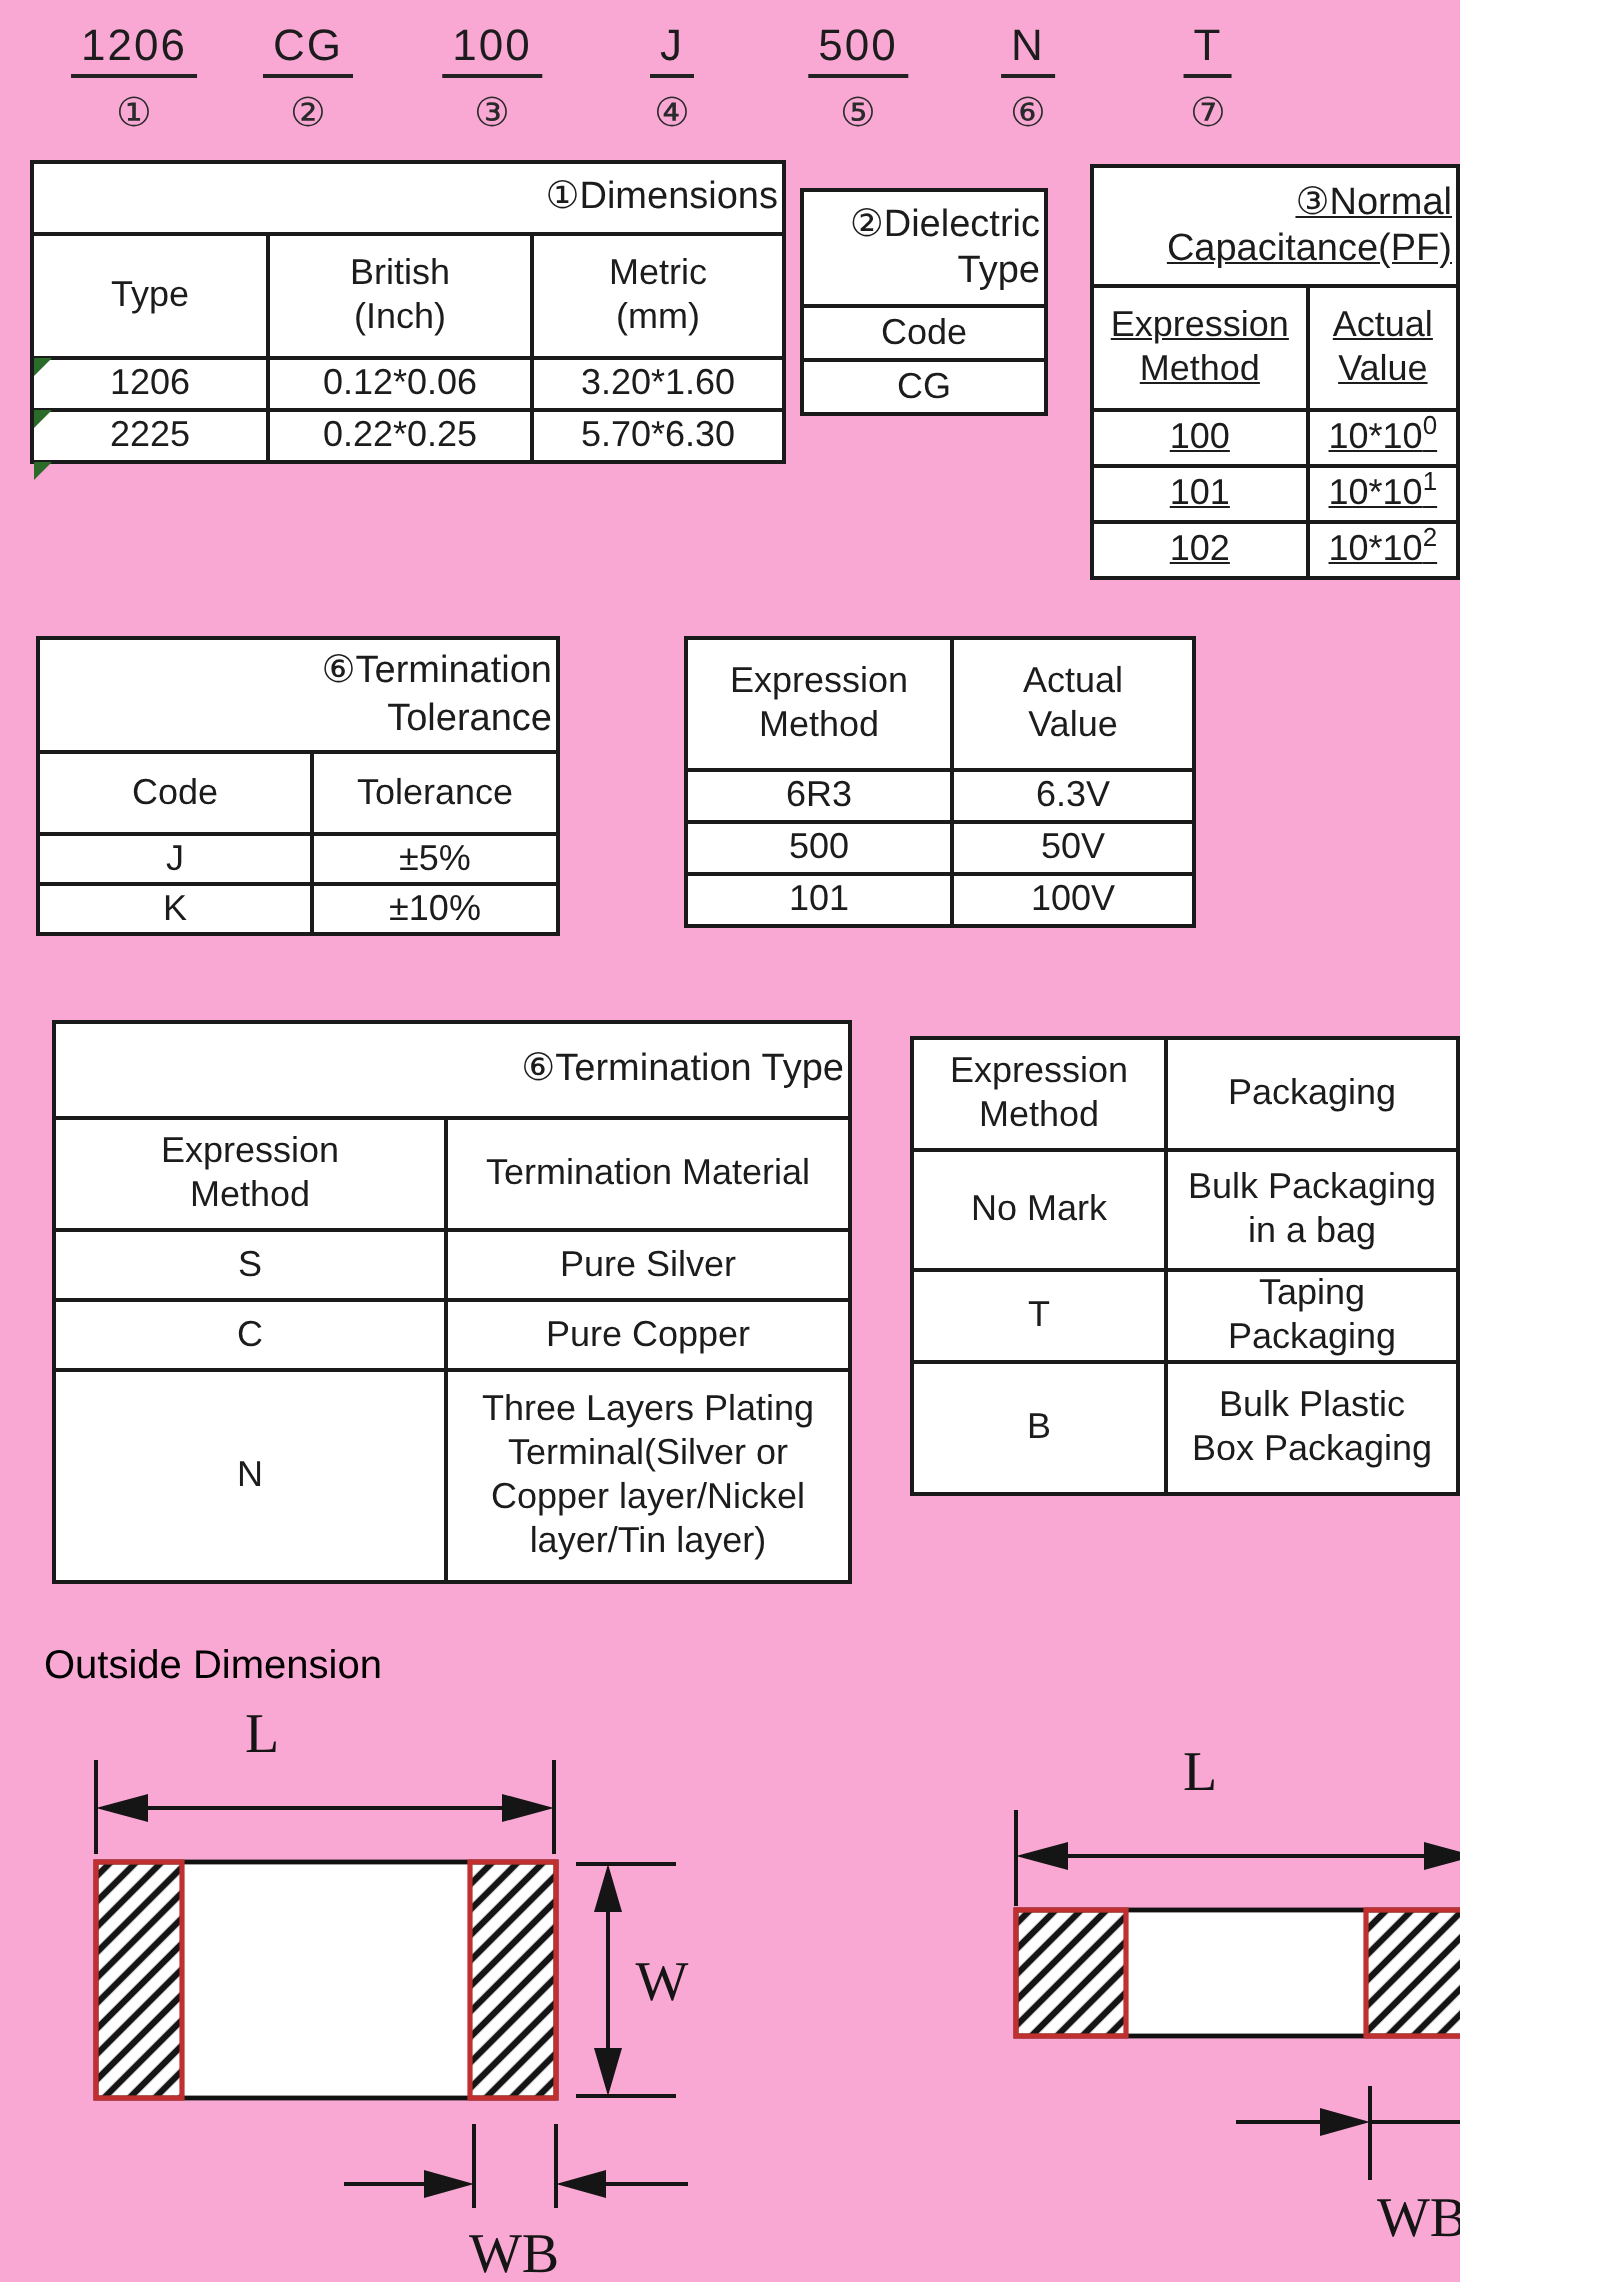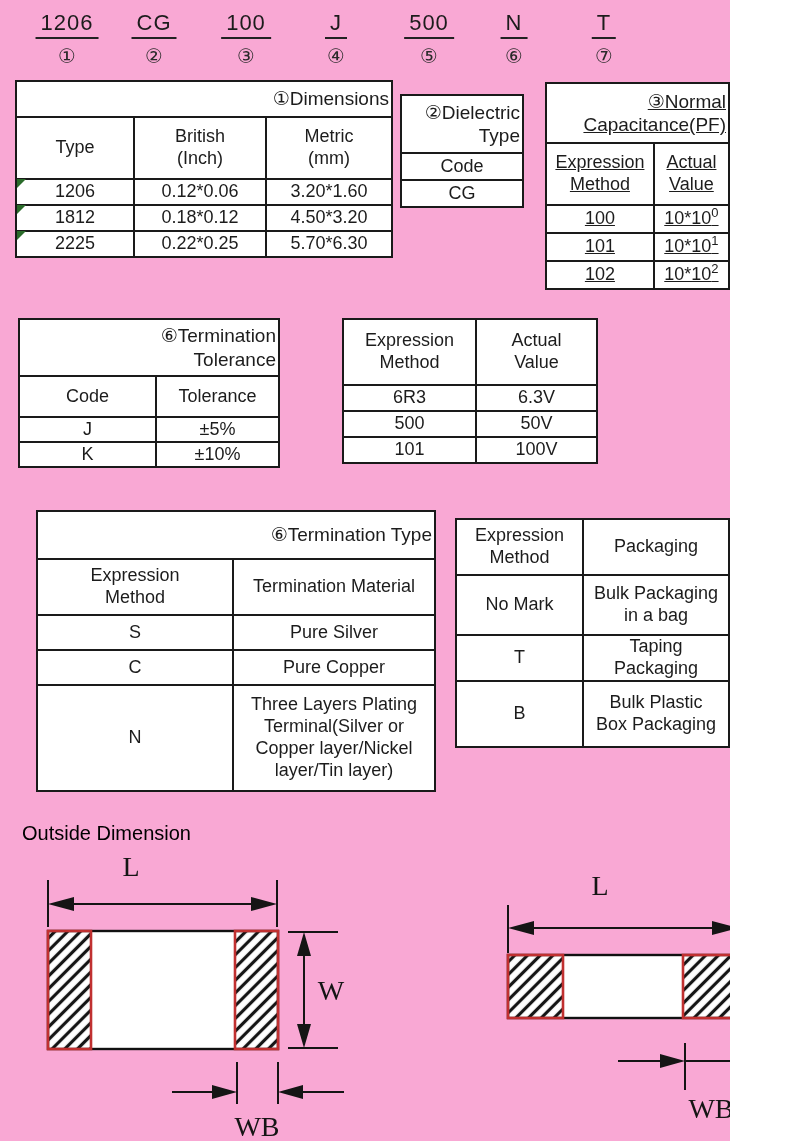--- a/index.html
+++ b/index.html
@@ -78,25 +78,20 @@
 (Inch)</td>
       <td>Metric
 (mm)</td>
     </tr>
     <tr style="height:26px">
       <td>1206</td>
       <td>0.12*0.06</td>
       <td>3.20*1.60</td>
     </tr>
     <tr style="height:26px">
-      <td>1812</td>
-      <td>0.18*0.12</td>
-      <td>4.50*3.20</td>
-    </tr>
-    <tr style="height:26px">
       <td>2225</td>
       <td>0.22*0.25</td>
       <td>5.70*6.30</td>
     </tr>
   </tbody>
     </table>
   <div class="flag" style="left:17px;top:179px"></div>
   <div class="flag" style="left:17px;top:205px"></div>
   <div class="flag" style="left:17px;top:231px"></div>
 
@@ -194,21 +189,21 @@
       <td>500</td>
       <td>50V</td>
     </tr>
     <tr style="height:26px">
       <td>101</td>
       <td>100V</td>
     </tr>
   </tbody>
     </table>
 
-  <table style="left:36px;top:510px;">
+  <table style="left:26px;top:510px;">
     <colgroup>
         <col style="width:196px">
         <col style="width:202px">
       </colgroup>
     <tbody>
         <tr style="height:48px">
           <th colspan="2" class="t-title">⑥Termination Type</th>
         </tr>
     <tr style="height:56px">
       <td>Expression

